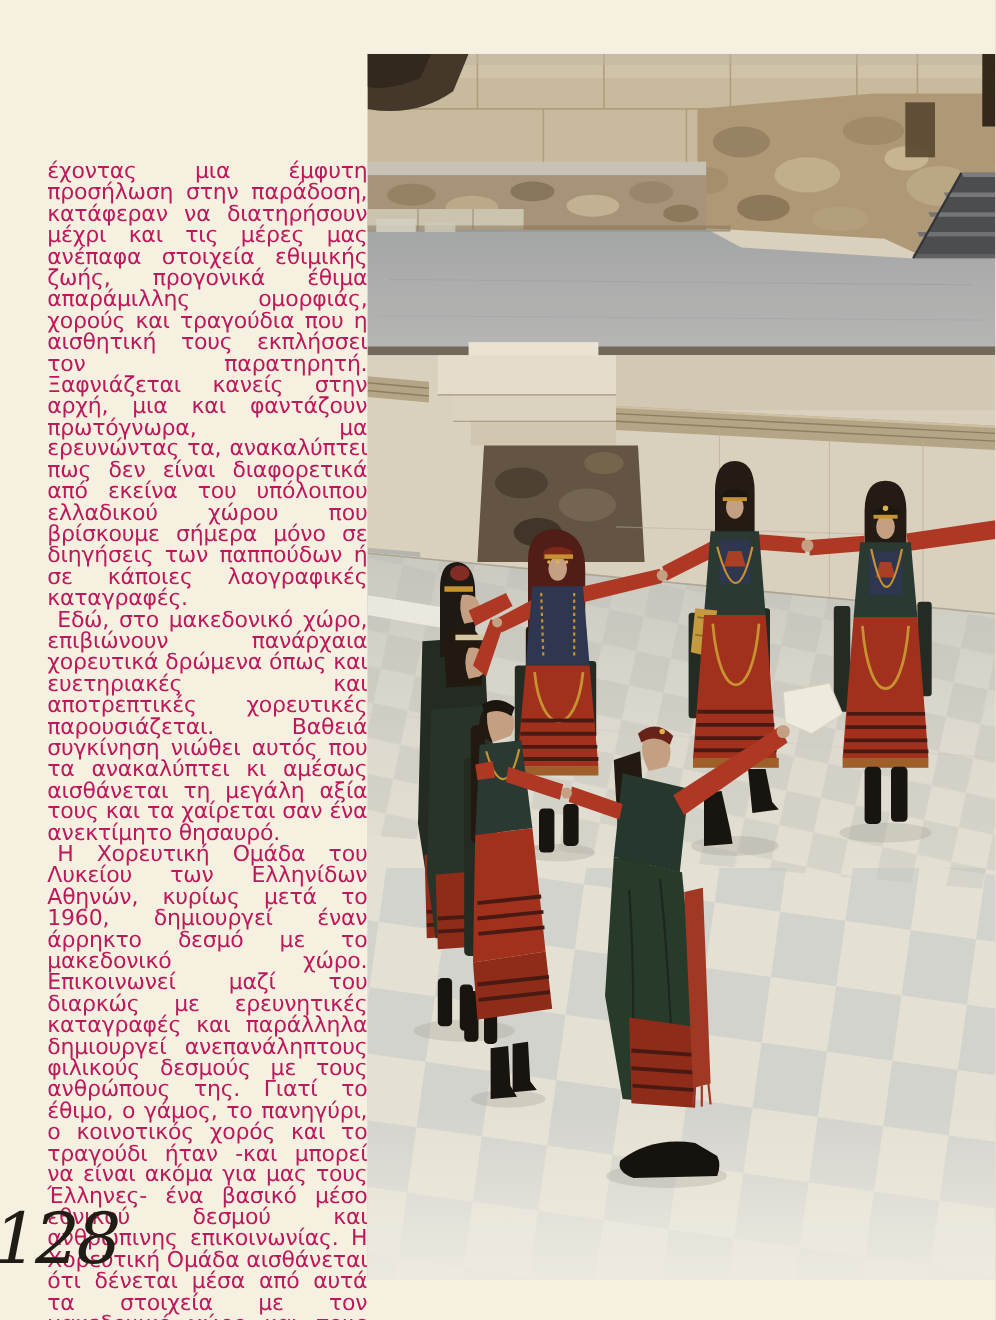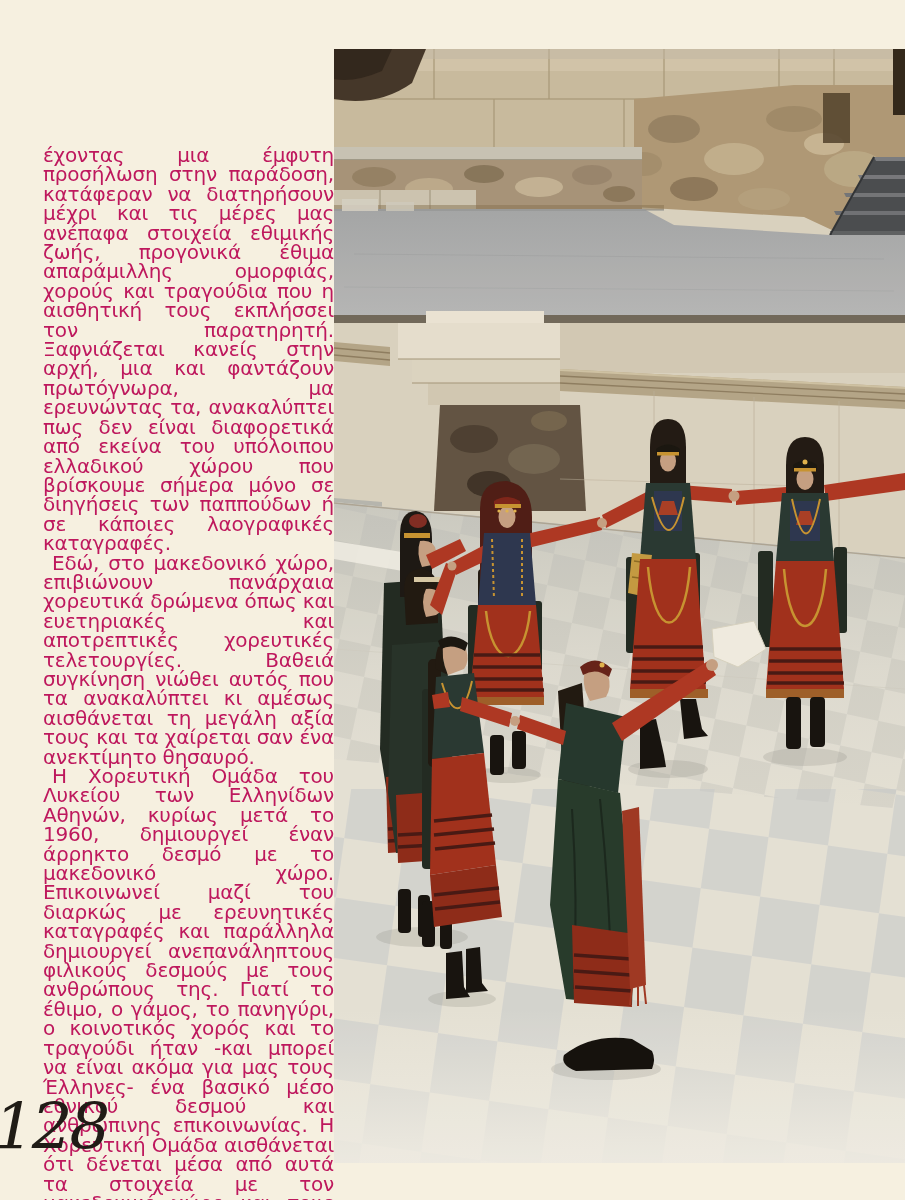--- a/index.html
+++ b/index.html
@@ -28,21 +28,21 @@
   .joint{stroke:#a79878;stroke-width:1.5;opacity:.8}
   .mold{fill:#b4a689}.moldline{stroke:#8c7c60;stroke-width:1.3}
 </style>
 </head>
 <body style="background: rgb(246, 240, 224);">
 
 <div class="page">
 
   <div class="text-col">
     <p>έχοντας μια έμφυτη προσήλωση στην παράδοση, κατάφεραν να διατηρήσουν μέχρι και τις μέρες μας ανέπαφα στοιχεία εθιμικής ζωής, προγονικά έθιμα απαράμιλλης ομορφιάς, χορούς και τραγούδια που η αισθητική τους εκπλήσσει τον παρατηρητή. Ξαφνιάζεται κανείς στην αρχή, μια και φαντάζουν πρωτόγνωρα, μα ερευνώντας τα, ανακαλύπτει πως δεν είναι διαφορετικά από εκείνα του υπόλοιπου ελλαδικού χώρου που βρίσκουμε σήμερα μόνο σε διηγήσεις των παππούδων ή σε κάποιες λαογραφικές καταγραφές.</p>
-    <p class="indent">Εδώ, στο μακεδονικό χώρο, επιβιώνουν πανάρχαια χορευτικά δρώμενα όπως και ευετηριακές και αποτρεπτικές χορευτικές τελετουργίες. Βαθειά συγκίνηση νιώθει αυτός που τα ανακαλύπτει κι αμέσως αισθάνεται τη μεγάλη αξία τους και τα χαίρεται σαν ένα ανεκτίμητο θησαυρό.</p>
+    <p class="indent">Εδώ, στο μακεδονικό χώρο, επιβιώνουν πανάρχαια χορευτικά δρώμενα όπως και ευετηριακές και αποτρεπτικές χορευτικές παρουσιάζεται. Βαθειά συγκίνηση νιώθει αυτός που τα ανακαλύπτει κι αμέσως αισθάνεται τη μεγάλη αξία τους και τα χαίρεται σαν ένα ανεκτίμητο θησαυρό.</p>
     <p class="indent">Η Χορευτική Ομάδα του Λυκείου των Ελληνίδων Αθηνών, κυρίως μετά το 1960, δημιουργεί έναν άρρηκτο δεσμό με το μακεδονικό χώρο. Επικοινωνεί μαζί του διαρκώς με ερευνητικές καταγραφές και παράλληλα δημιουργεί ανεπανάληπτους φιλικούς δεσμούς με τους ανθρώπους της. Γιατί το έθιμο, ο γάμος, το πανηγύρι, ο κοινοτικός χορός και το τραγούδι ήταν -και μπορεί να είναι ακόμα για μας τους Έλληνες- ένα βασικό μέσο εθνικού δεσμού και ανθρώπινης επικοινωνίας. Η Χορευτική Ομάδα αισθάνεται ότι δένεται μέσα από αυτά τα στοιχεία με τον μακεδονικό χώρο και τους ανθρώπους του και, τελικά, η μουσικοχορευτική τους παράδοση γίνεται -για τη Χορευτική Ομάδα- όχι μόνο χώρος μελέτης και έρευνας, αλλά και ένα μεγάλο και ουσιαστικό τμήμα της καλλιτεχνικής της έκφρασης.</p>
   </div>
 
   <div class="page-num">128</div>
 
   <div class="photo">
     <svg width="571" height="1114" viewBox="0 0 571 1114" xmlns="http://www.w3.org/2000/svg">
       <defs>
         <linearGradient id="stageG" x1="0" y1="0" x2="0" y2="1">
           <stop offset="0" stop-color="#a3a6a9"></stop>

